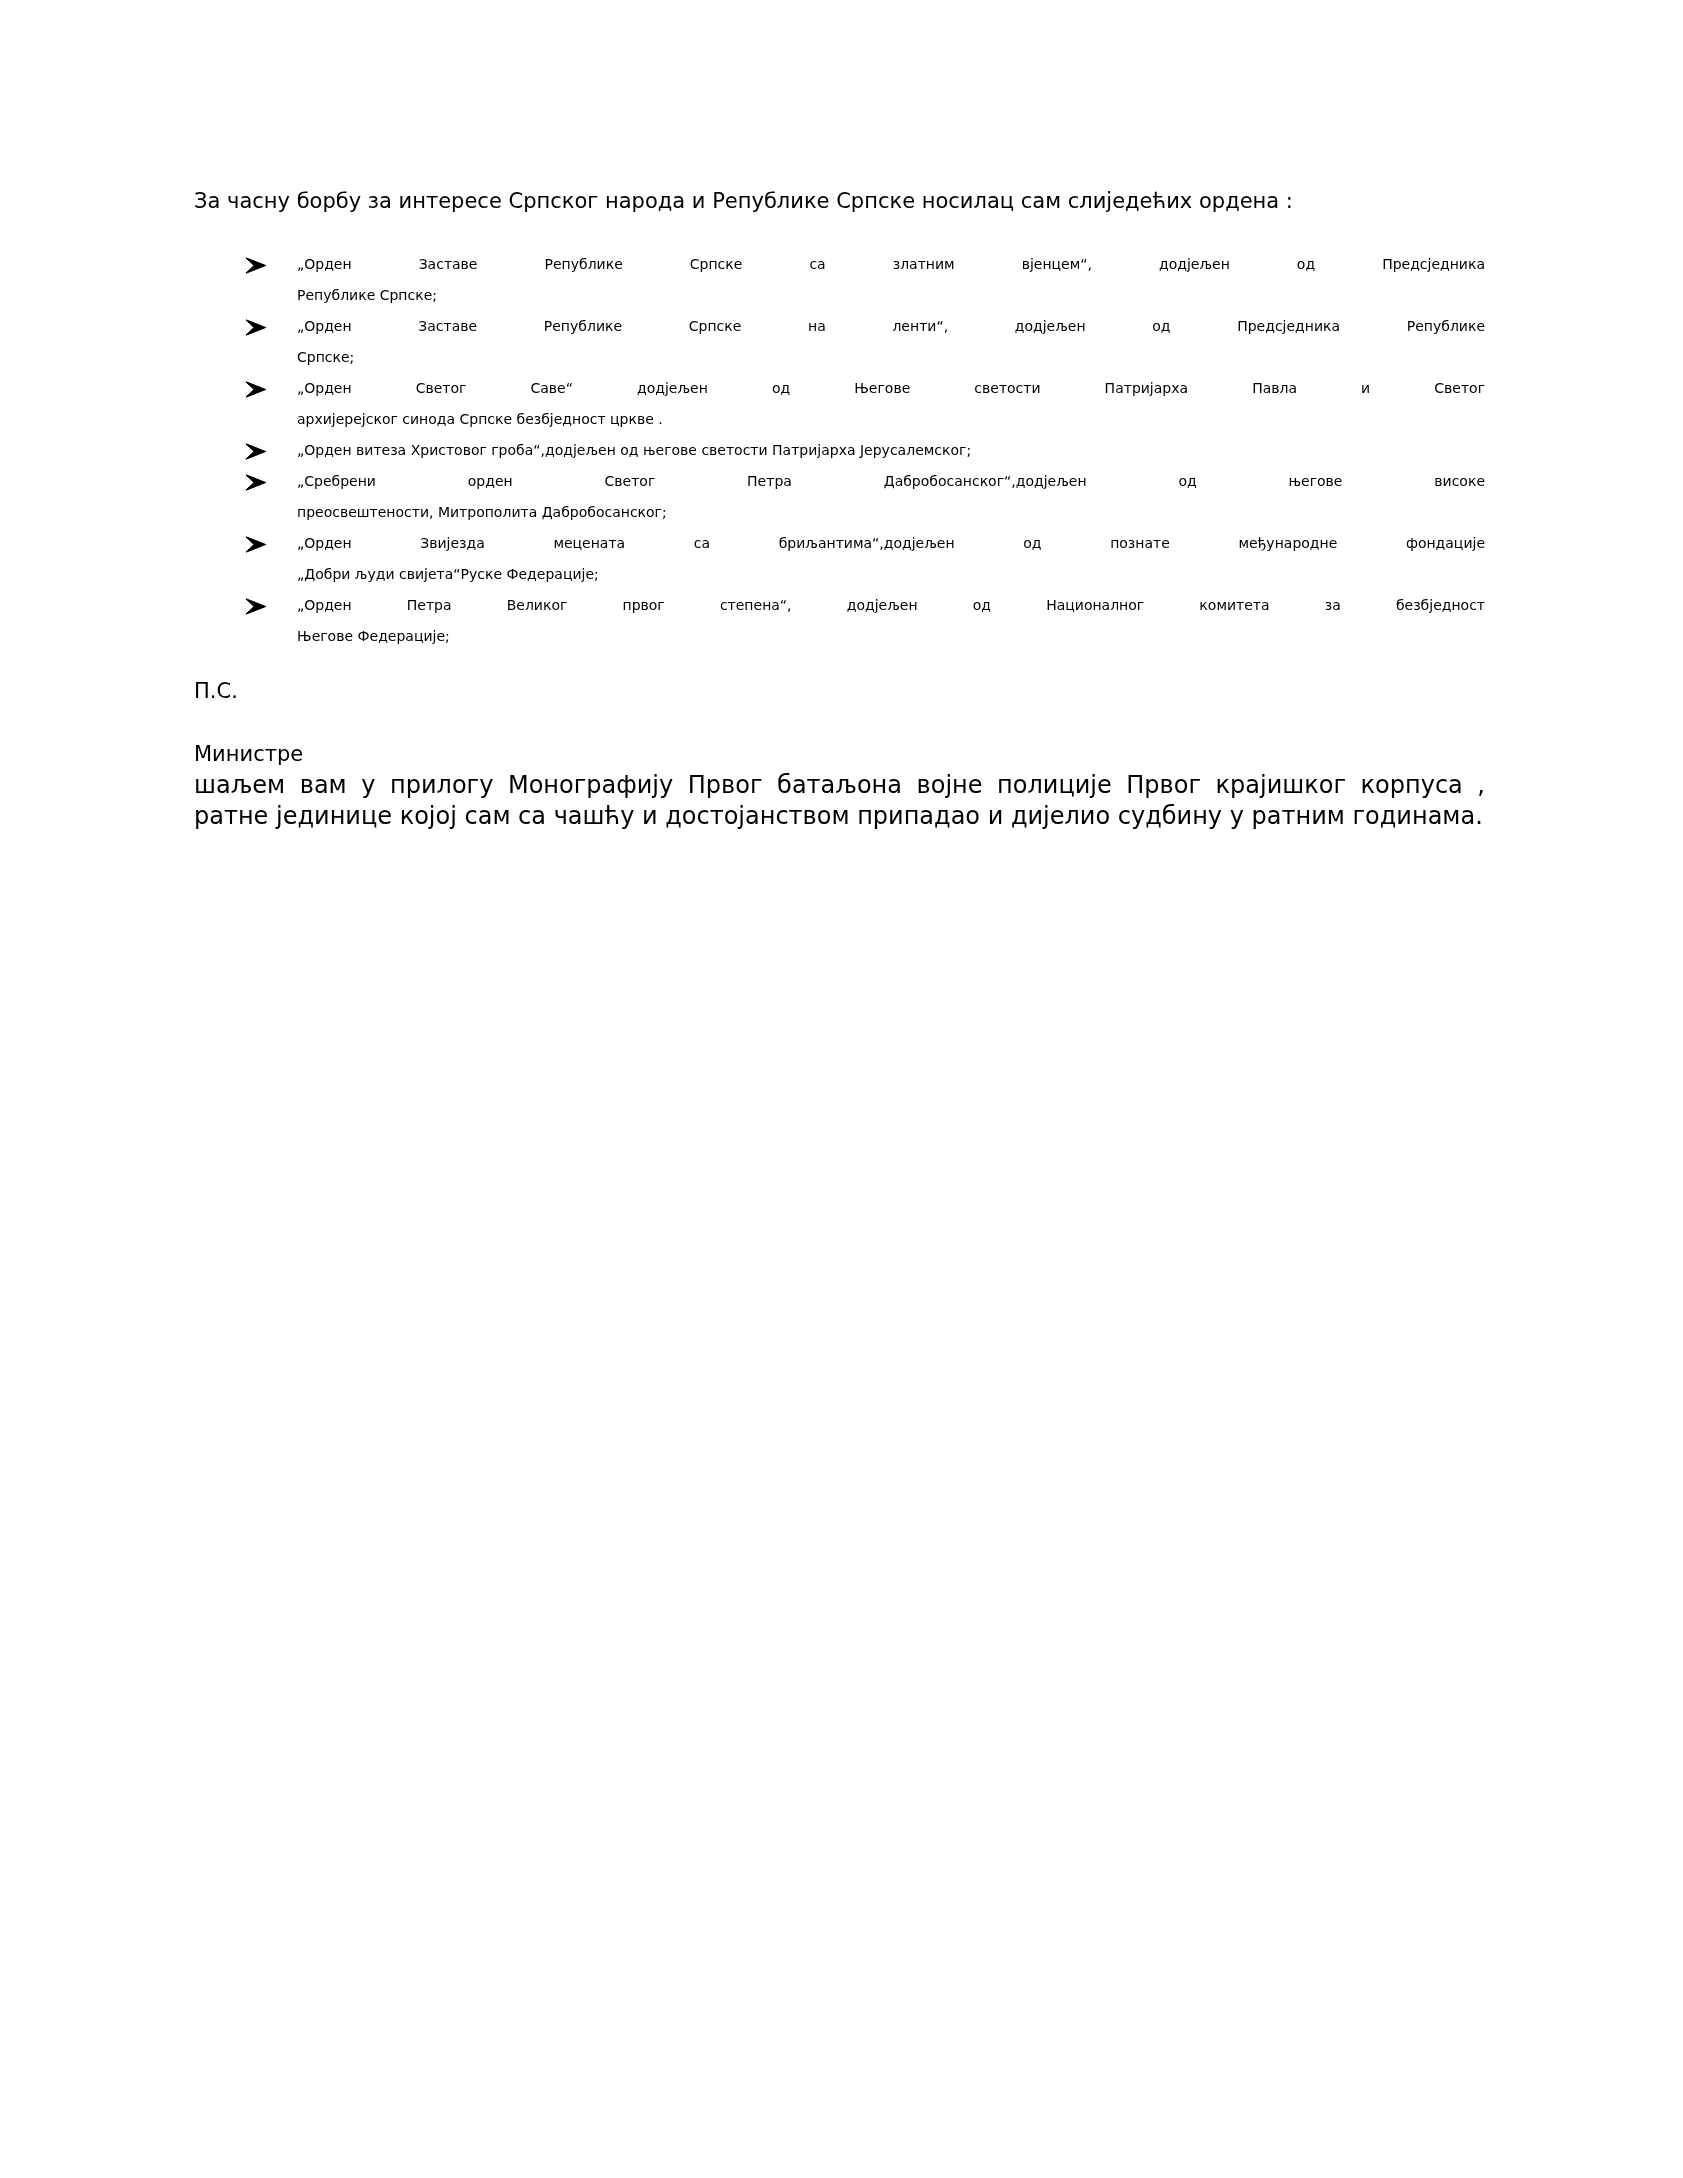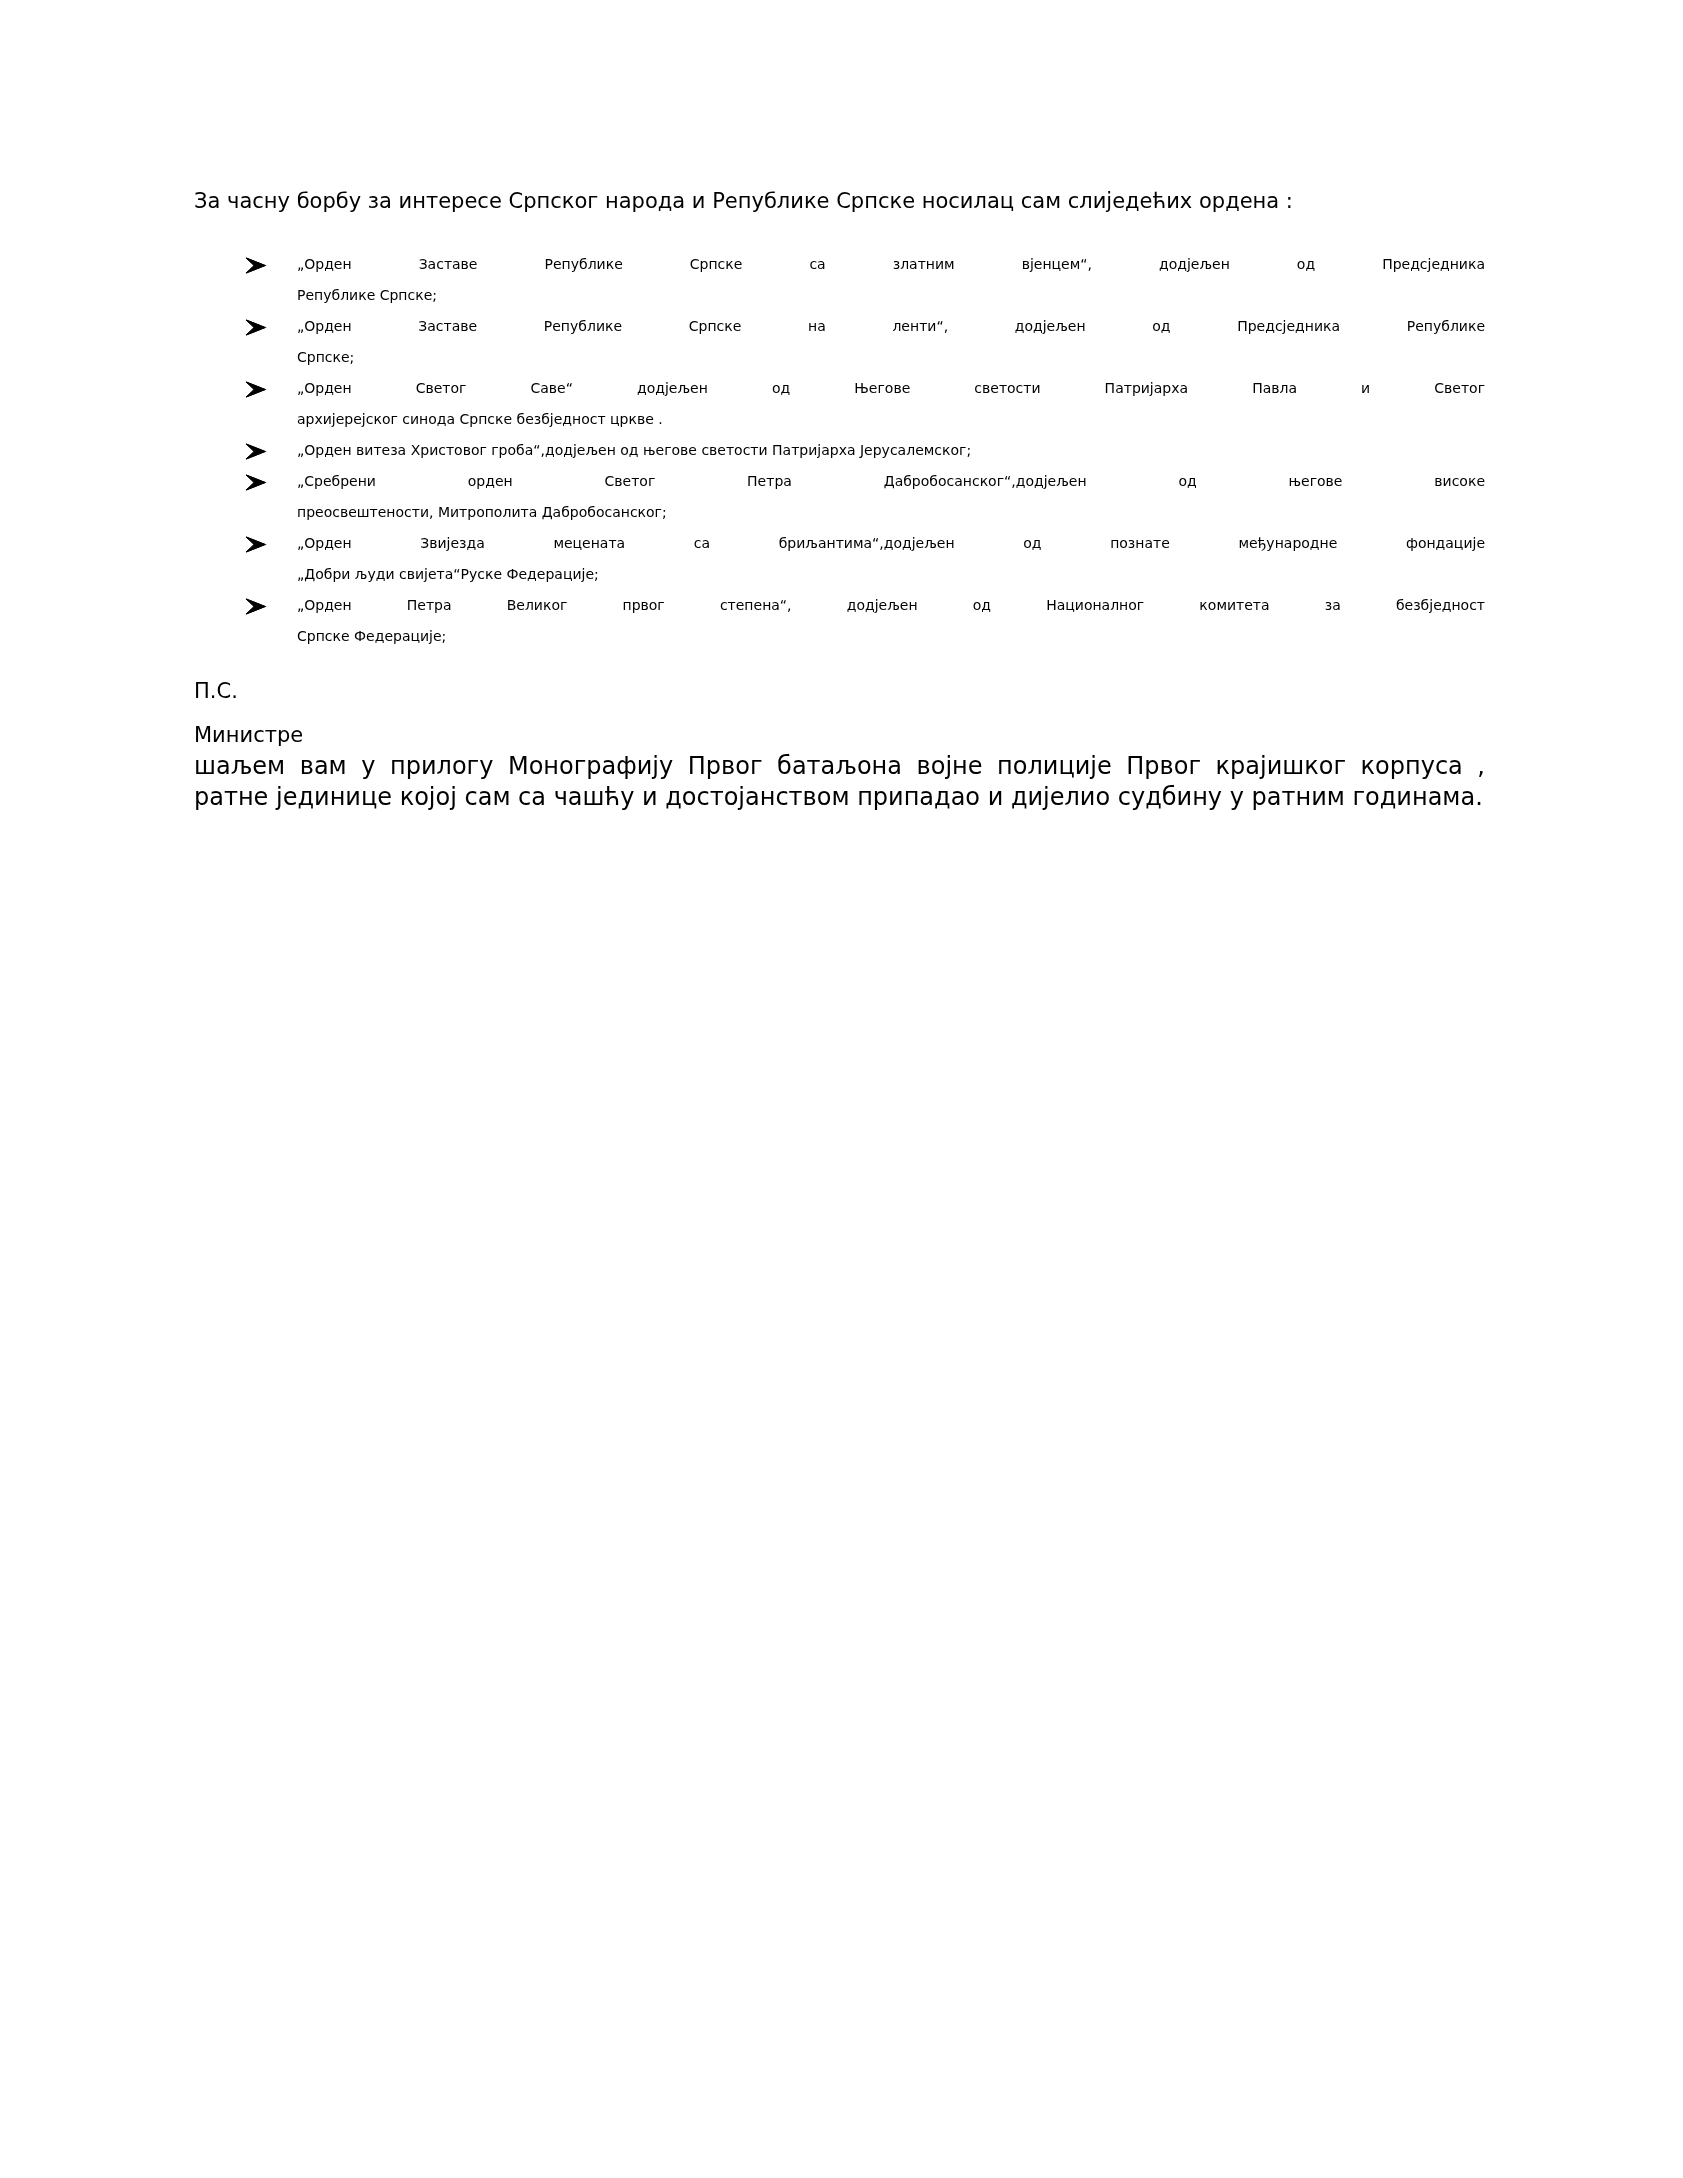--- a/index.html
+++ b/index.html
@@ -90,21 +90,21 @@
 
   .ps-block {
     margin-top: 24px;
   }
   .ps-label {
     font-size: 21px;
     line-height: 31px;
     margin: 0;
   }
   .minister-block {
-    margin-top: 13px;
+    margin-top: 32px;
   }
   .minister-label {
     font-size: 21px;
     line-height: 31px;
     margin: 0;
   }
   .closing-line {
     font-size: 24px;
     line-height: 31px;
     margin: 0;
@@ -193,21 +193,21 @@
       </li>
 
       <li class="order-item">
         <span class="bullet">
           <svg width="22" height="17" viewBox="0 0 22 17" aria-hidden="true">
             <path d="M1 1 L20 8.5 L1 16 L9 8.5 Z" fill="#000000" stroke="#000000" stroke-width="1"></path>
             <path d="M1 1 L20 8.5 L1 16" fill="none" stroke="#000000" stroke-width="1.2"></path>
           </svg>
         </span>
         <span class="jline">„Орден Петра Великог првог степена“, додјељен од Националног комитета за безбједност</span>
-        <span class="jline-last">Српске Федерације;</span>
+        <span class="jline-last">Његове Федерације;</span>
       </li>
 
     </ul>
 
     <div class="ps-block">
       <p class="ps-label">П.С.</p>
     </div>
 
     <div class="minister-block">
       <p class="minister-label">Министре</p>

